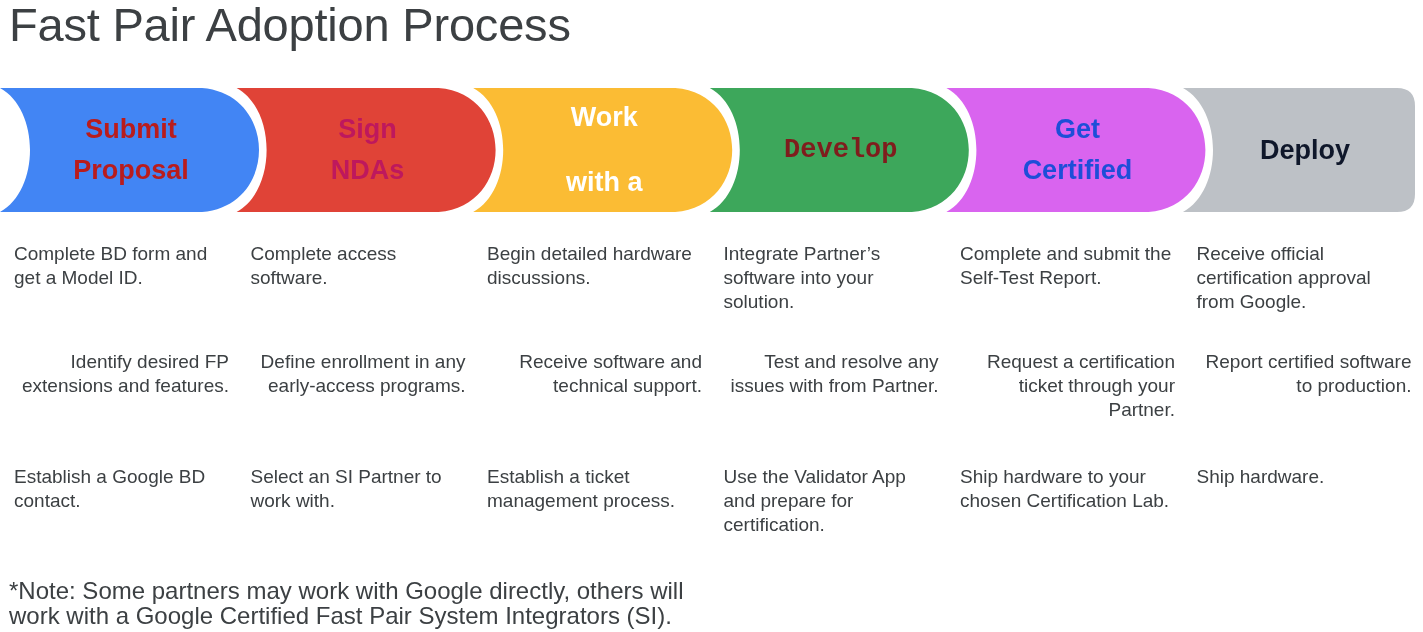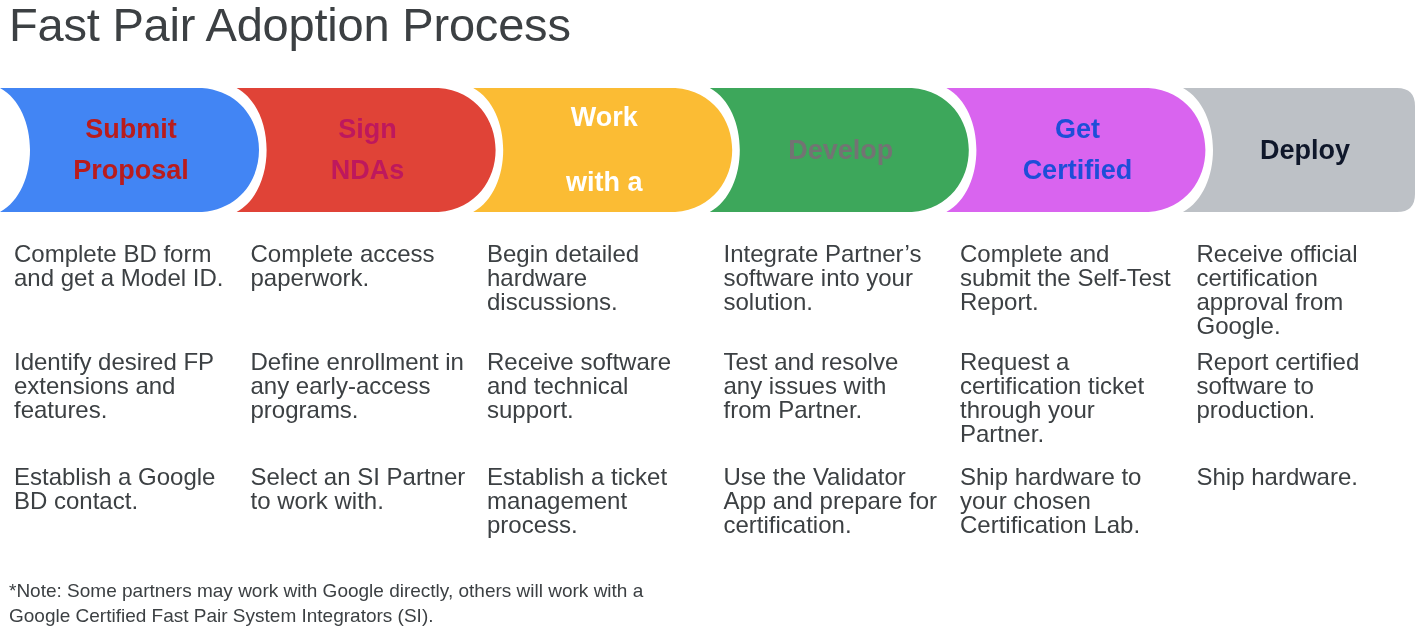--- a/index.html
+++ b/index.html
@@ -67,36 +67,36 @@
     top: 240px;
     width: 1423px;
     height: 320px;
   }
   .col {
     position: absolute;
     top: 0;
     width: 215px;
   }
   .col-item {
-    font-size: 24px;
+    font-size: 19px;
     line-height: 24px;
     color: #3c4043;
     font-weight: 400;
   }
   .col-item.r0 { position: absolute; top: 2px; }
-  .col-item.r1 { position: absolute; top: 110px; }
+  .col-item.r1 { position: absolute; top: 110px; text-align: right; }
   .col-item.r2 { position: absolute; top: 225px; }
 
   
   #footnote {
     position: absolute;
     left: 9px;
     top: 578px;
     width: 700px;
-    font-size: 19px;
+    font-size: 24px;
     line-height: 25px;
     color: #3c4043;
   }
 </style>
 </head>
 <body>
 
 <div id="page">
 
   <div id="page-title">Fast Pair Adoption Process</div>
@@ -119,40 +119,40 @@
         <span>Proposal</span>
       </div>
       <div class="chev-label" style="left: 270.6px; width: 194px; color: #be185d;">
         <span>Sign</span>
         <span>NDAs</span>
       </div>
       <div class="chev-label" style="left: 507.2px; width: 194px; color: rgb(255, 255, 255); gap: 24px;">
         <span>Work</span>
         <span>with a</span>
       </div>
-      <div class="chev-label" style="left: 743.8px; width: 194px; color: #737373;">
+      <div class="chev-label" style="left: 743.8px; width: 194px; color: #7f1d1d; font-family: Liberation Mono, monospace;">
         <span>Develop</span>
       </div>
       <div class="chev-label" style="left: 980.4px; width: 194px; color: #1d4ed8; align-items: center;">
         <span>Get</span>
         <span>Certified</span>
       </div>
       <div class="chev-label" style="left: 1205px; width: 200px; color: #0f172a;">
         <span>Deploy</span>
       </div>
     </div>
 
   <div id="columns">
       <div class="col" style="left: 14px;">
         <div class="col-item r0">Complete BD form and get a Model ID.</div>
         <div class="col-item r1">Identify desired FP extensions and features.</div>
         <div class="col-item r2">Establish a Google BD contact.</div>
       </div>
       <div class="col" style="left: 250.5px;">
-        <div class="col-item r0">Complete access paperwork.</div>
+        <div class="col-item r0">Complete access software.</div>
         <div class="col-item r1">Define enrollment in any early-access programs.</div>
         <div class="col-item r2">Select an SI Partner to work with.</div>
       </div>
       <div class="col" style="left: 487px;">
         <div class="col-item r0">Begin detailed hardware discussions.</div>
         <div class="col-item r1">Receive software and technical support.</div>
         <div class="col-item r2">Establish a ticket management process.</div>
       </div>
       <div class="col" style="left: 723.5px;">
         <div class="col-item r0">Integrate Partner’s software into your solution.</div>

